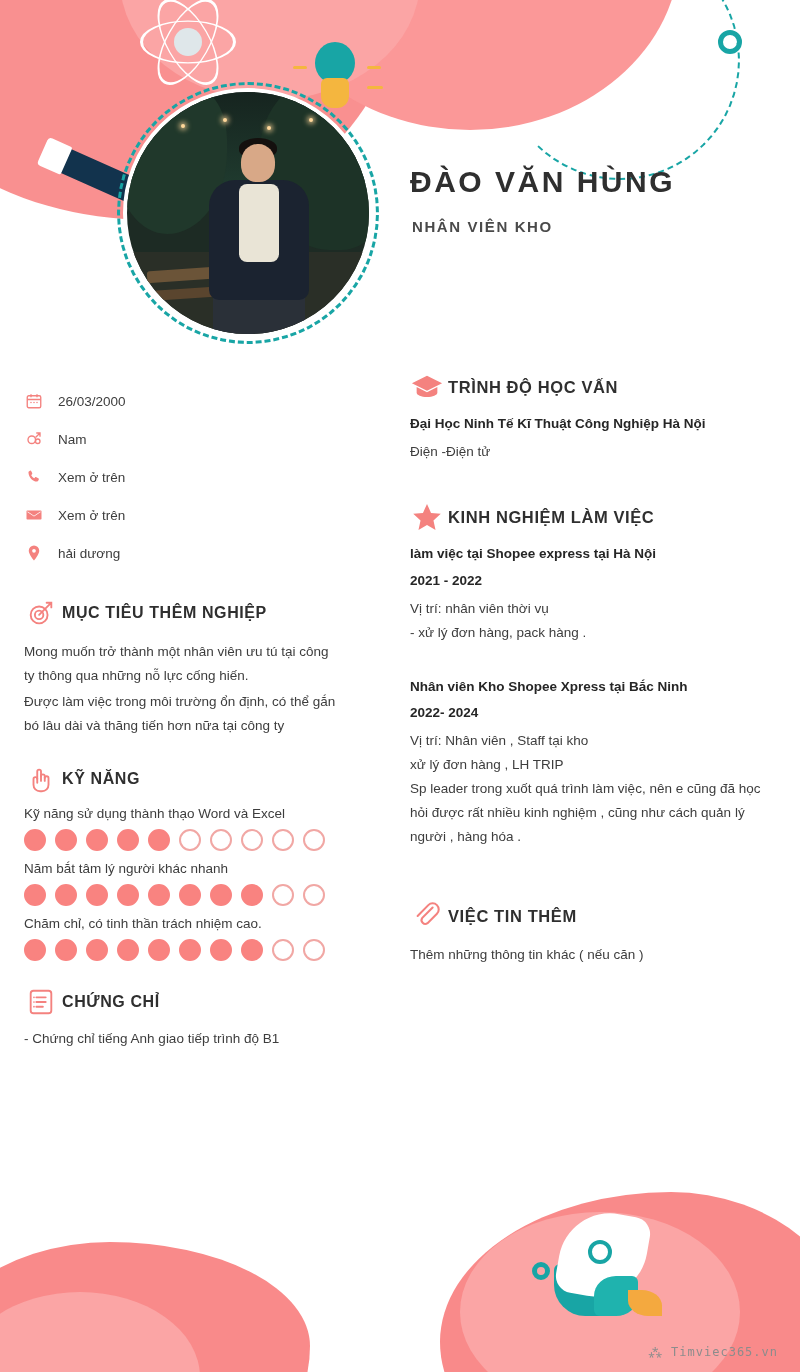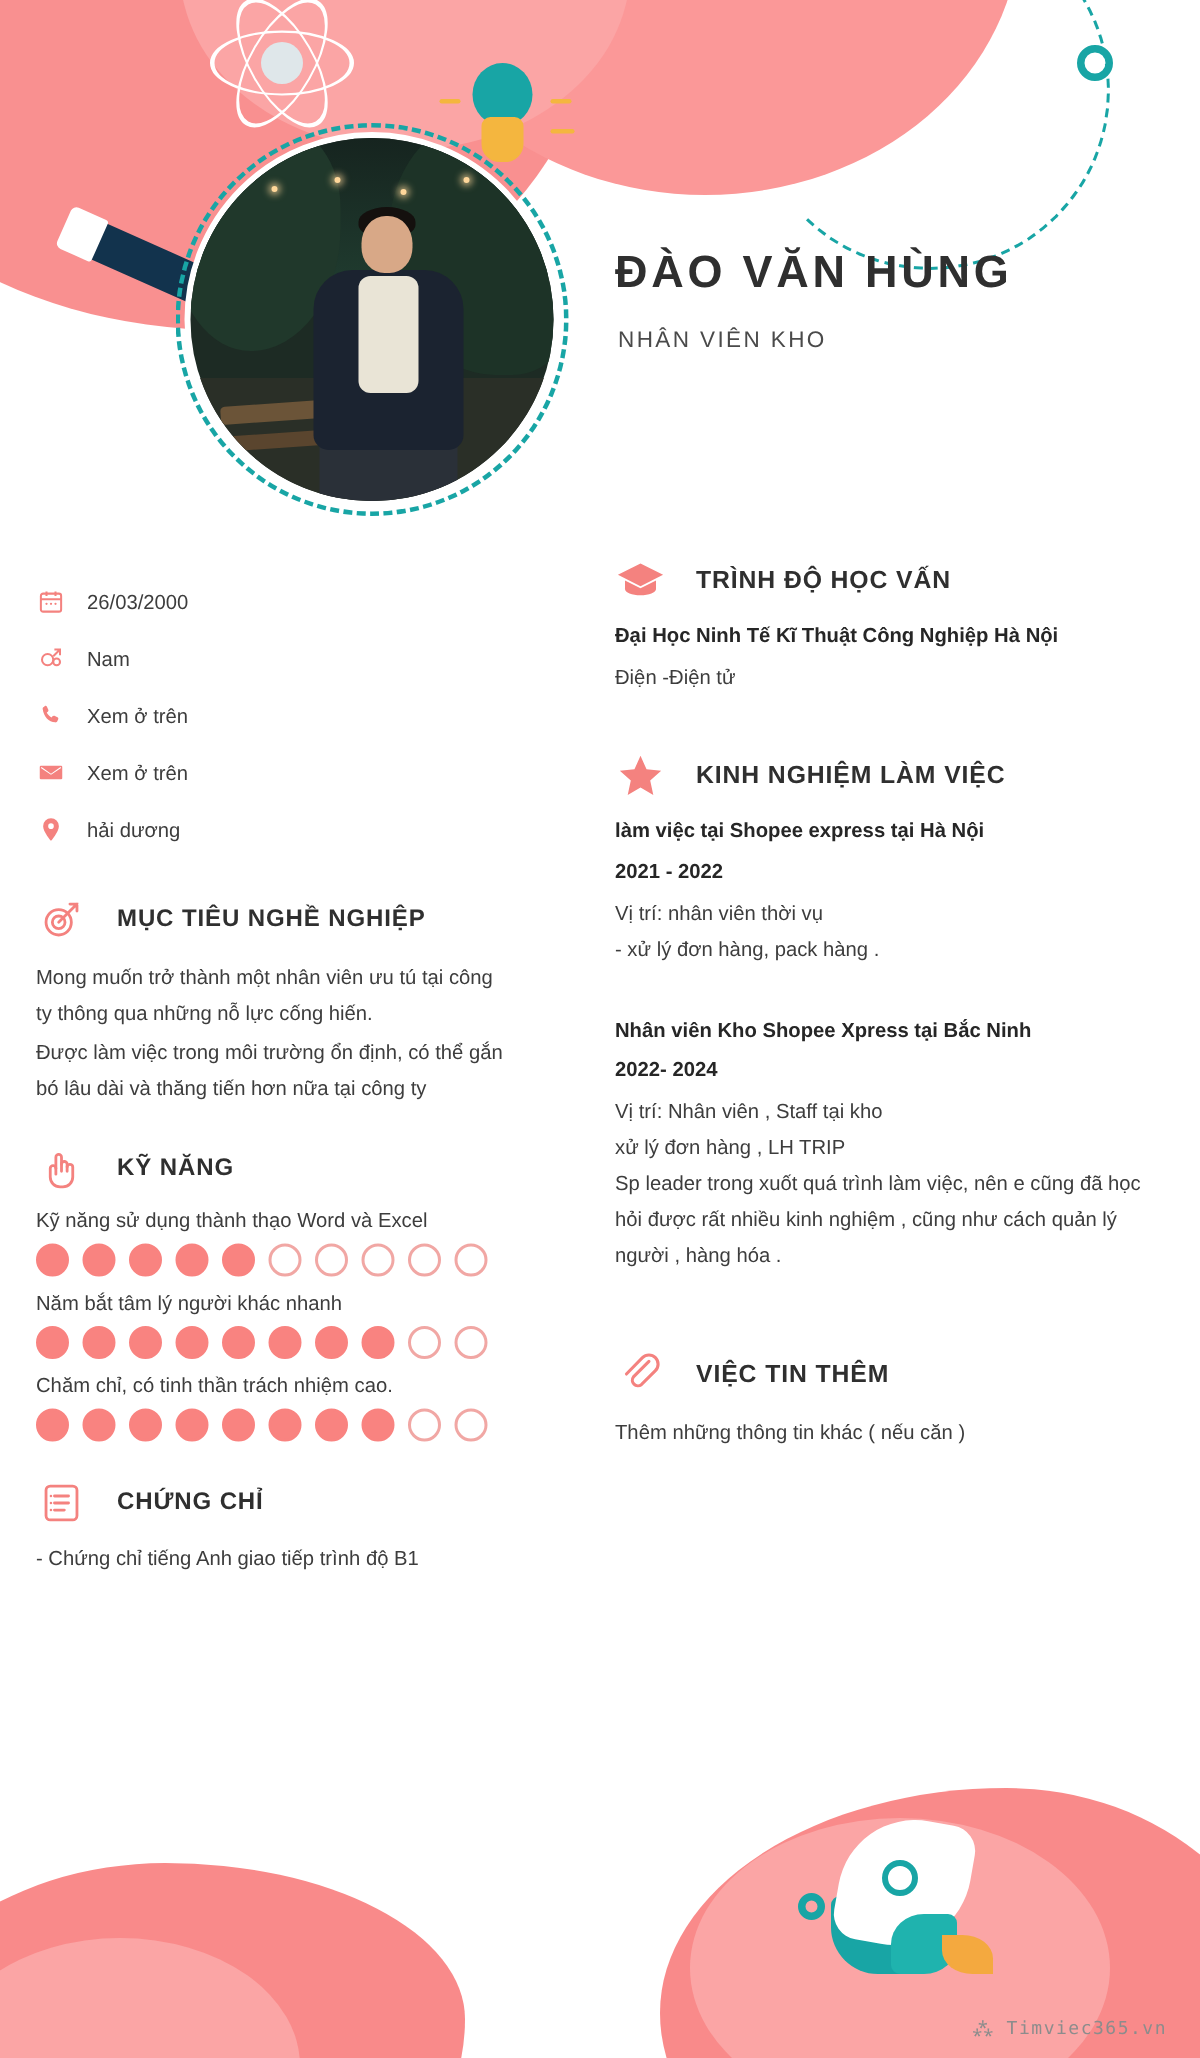--- a/index.html
+++ b/index.html
@@ -115,35 +115,35 @@
   .rocket .flame{ position:absolute; left:96px; top:88px; width:34px; height:26px; background:#f4a93f; border-radius:0 60% 0 60%; }
   .ring-teal2 { left:0px; bottom:52px; width:18px; height:18px; border:5px solid #18a5a5; border-radius:50%; position:absolute;}
 
   
   .name {
     position:absolute; left:410px; top:165px;
     font-size:30px; letter-spacing:2.5px; font-weight:700; color:#2f2f2f;
   }
   .role {
     position:absolute; left:412px; top:218px;
-    font-size:15px; letter-spacing:1.6px; color:#4a4a4a;
+    font-size:15px; letter-spacing:1.6px; color:#4a4a4a;font-weight:bold;
   }
 
   
   .col-left { position:absolute; left:24px; top:382px; width:318px; }
   .col-right { position:absolute; left:410px; top:372px; width:366px; }
 
   
   .contact { list-style:none; margin:0; padding:0; }
   .contact li { display:flex; align-items:center; gap:14px; height:38px; font-size:13.5px; color:#3d3d3d; }
   .contact .ico { width:20px; height:20px; flex:0 0 20px; display:flex; align-items:center; justify-content:center; color:#f4827f; }
   .contact .ico svg { width:18px; height:18px; display:block; }
 
   
-  .sec-head { display:flex; align-items:center; gap:20px; margin:26px 0 12px; }
+  .sec-head { display:flex; align-items:center; gap:4px; margin:26px 0 12px; }
   .sec-head .hico { width:34px; height:30px; flex:0 0 34px; color:#f4827f; display:flex; align-items:center; justify-content:center; }
   .sec-head .hico svg { width:32px; height:30px; }
   .sec-head .htxt { font-size:16px; font-weight:700; letter-spacing:.6px; color:#2f2f2f; }
   .col-right .sec-head .htxt { font-size:16.5px; }
 
   .para { font-size:13.5px; line-height:1.78; color:#3d3d3d; margin:0 0 2px; }
   .skill-label { font-size:13.5px; color:#3d3d3d; margin:10px 0 8px; }
 
   .dots { display:flex; gap:9px; margin-bottom:6px; }
   .dots span { width:22px; height:22px; border-radius:50%; border:2px solid #f1a7a4; box-sizing:border-box; }
@@ -288,21 +288,21 @@
     </ul>
 
     <div class="sec-head">
       <span class="hico">
         <svg viewBox="0 0 32 32" fill="none" stroke="currentColor" stroke-width="2">
           <circle cx="14" cy="18" r="9"></circle>
             <circle cx="14" cy="18" r="4.5"></circle>
           <path d="M14 18L27 5M22 5h5v5" stroke-linecap="round"></path>
         </svg>
       </span>
-      <span class="htxt">MỤC TIÊU NGHỀ NGHIỆP</span>
+      <span class="htxt">MỤC TIÊU THÊM NGHIỆP</span>
     </div>
     <p class="para">Mong muốn trở thành một nhân viên ưu tú tại công ty thông qua những nỗ lực cống hiến.</p>
     <p class="para">Được làm việc trong môi trường ổn định, có thể gắn bó lâu dài và thăng tiến hơn nữa tại công ty</p>
 
     <div class="sec-head">
       <span class="hico">
         <svg viewBox="0 0 32 32" fill="none" stroke="currentColor" stroke-width="2" stroke-linecap="round">
           <path d="M12 20V8a2 2 0 114 0v10"></path>
           <path d="M16 13a2 2 0 114 0v5"></path>
           <path d="M20 15a2 2 0 114 0v7c0 4-3 7-7 7h-2c-4 0-7-3-7-7v-6a2 2 0 114 0"></path>

